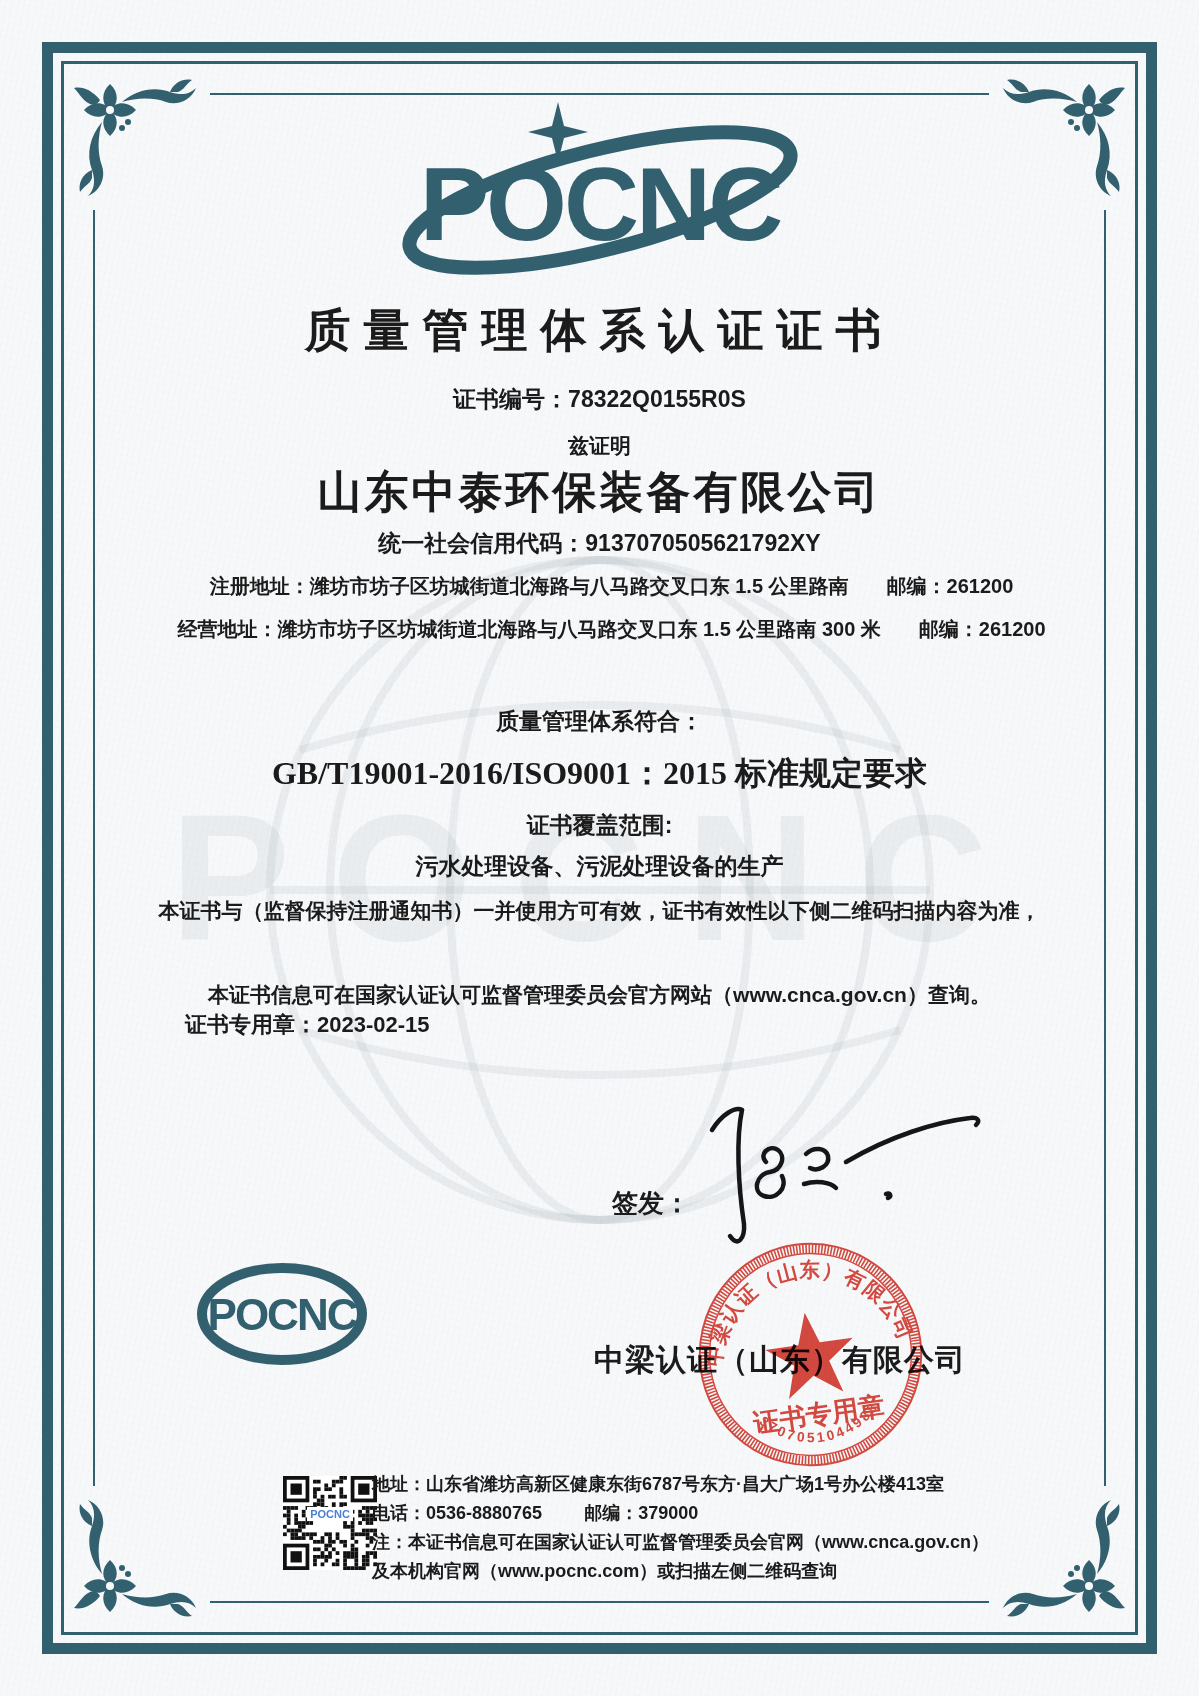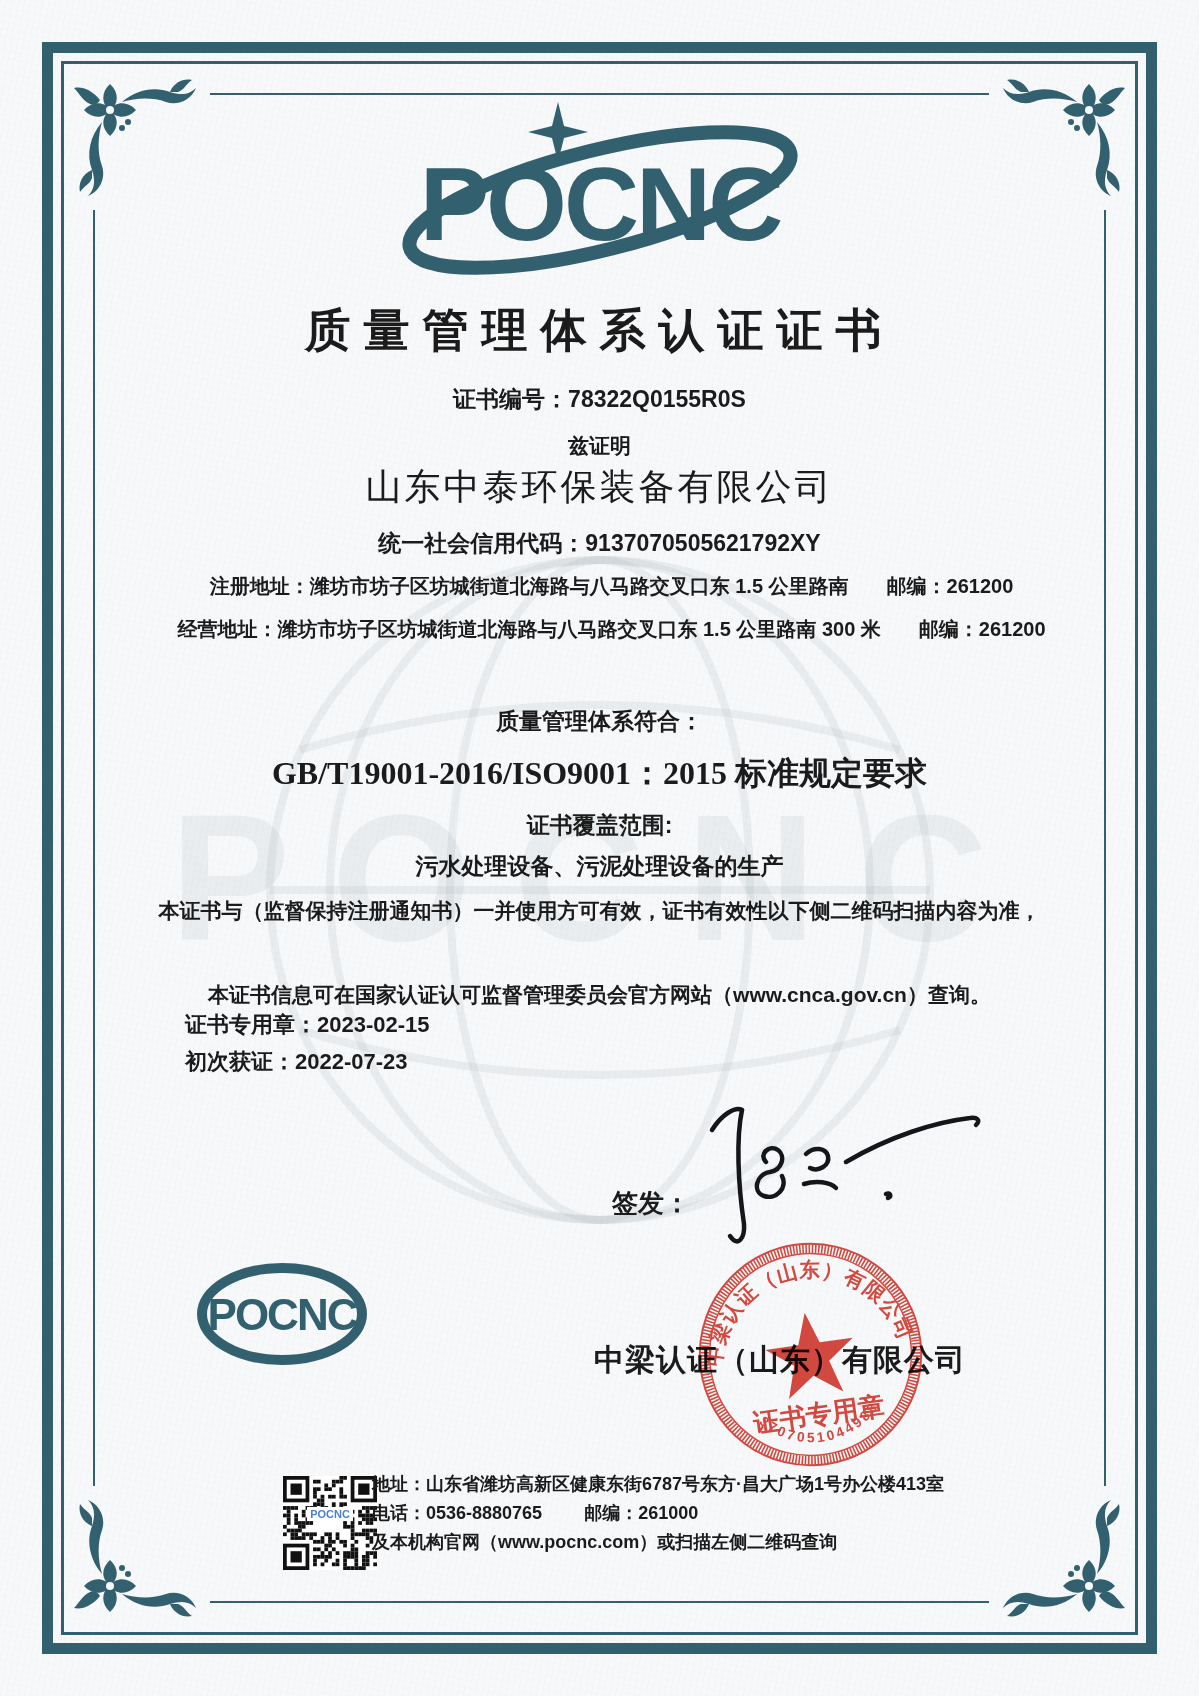--- a/index.html
+++ b/index.html
@@ -26,21 +26,21 @@
   .orn-tr{top:70px; right:70px; transform:scaleX(-1);}
   .orn-bl{bottom:70px; left:70px; transform:scaleY(-1);}
   .orn-br{bottom:70px; right:70px; transform:scale(-1,-1);}
   
   .watermark{position:absolute; left:0; top:0; pointer-events:none;}
   
   .cline{position:absolute; left:0; right:0; text-align:center; white-space:nowrap;}
   .title{top:300px; font-size:46px; font-weight:700; letter-spacing:13px;}
   .certno{top:384px; font-size:23px; font-weight:700;}
   .certify{top:432px; font-size:21px; font-weight:700;}
-  .company{top:463px; font-size:36px; font-weight:400; letter-spacing:3px;}
+  .company{top:463px; font-size:44px; font-weight:700; letter-spacing:3px;}
   .credit{top:528px; font-size:23px; font-weight:700;}
   .addr{font-size:20px; font-weight:700;padding-left:24px;}
   .addr .zip{margin-left:38px;}
   .addr1{top:573px;} .addr2{top:616px;} .addr3{top:659px;}
   .conform{top:706px; font-size:23px; font-weight:700;}
   .standard{top:752px; font-size:32px; font-weight:700; font-family:"Liberation Serif", serif;}
   .scopelabel{top:810px; font-size:23px; font-weight:700;}
   .scope{top:851px; font-size:23px; font-weight:700;}
   .note1{top:897px; font-size:21px; font-weight:700;}
   .note2{top:937px; font-size:21px; font-weight:700;margin-top:44px;}
@@ -140,21 +140,20 @@
 
   <div class="cline conform">质量管理体系符合：</div>
   <div class="cline standard">GB/T19001-2016/ISO9001：2015 标准规定要求</div>
   <div class="cline scopelabel">证书覆盖范围:</div>
   <div class="cline scope">污水处理设备、污泥处理设备的生产</div>
   <div class="cline note1">本证书与（监督保持注册通知书）一并使用方可有效，证书有效性以下侧二维码扫描内容为准，</div>
   <div class="cline note2">本证书信息可在国家认证认可监督管理委员会官方网站（www.cnca.gov.cn）查询。</div>
 
   <div class="dates">
     <div><span>证书专用章：</span><span>2023-02-15</span></div>
-    <div><span>初次获证：</span><span>2022-07-23</span></div>
   </div>
 
   <div class="signlabel">签发：</div>
   <svg class="signature" width="330" height="175" viewBox="0 0 330 175">
     <g fill="none" stroke="#15161a" stroke-width="4.5" stroke-linecap="round" stroke-linejoin="round">
       <path d="M34,34 C44,18 58,10 64,14"></path>
       <path d="M64,14 C58,42 60,88 66,128 C67,142 60,152 52,140"></path>
       <path d="M88,66 C80,58 92,48 100,54 C108,60 104,74 92,76 C78,78 74,96 86,100 C98,104 110,92 104,80"></path>
       <path d="M128,58 C136,50 148,52 150,60 C152,70 140,76 132,72"></path>
       <path d="M126,88 C138,84 152,86 158,92"></path>
@@ -384,17 +383,18 @@
       <rect x="76" y="4" width="20" height="20" fill="#fff"></rect>
       <rect x="80" y="8" width="12" height="12" fill="#111"></rect>
       <rect x="0" y="72" width="28" height="28" fill="#111"></rect>
       <rect x="4" y="76" width="20" height="20" fill="#fff"></rect>
       <rect x="8" y="80" width="12" height="12" fill="#111"></rect>
     </svg>
   <div class="qr-label"><span>POCNC</span></div>
 
   <div class="footer">
     <div><span>地址：</span><span>山东省潍坊高新区健康东街6787号东方·昌大广场1号办公楼413室</span></div>
-    <div><span>电话：</span><span>0536-8880765</span><span class="gap"></span><span>邮编：</span><span>261000</span></div>
+    <div><span>电话：</span><span>0536-8880765</span><span class="gap"></span><span>邮编：</span><span>379000</span></div>
+    <div>注：本证书信息可在国家认证认可监督管理委员会官网（www.cnca.gov.cn）</div>
     <div>及本机构官网（www.pocnc.com）或扫描左侧二维码查询</div>
   </div>
 
 </div>
 
 </body></html>

